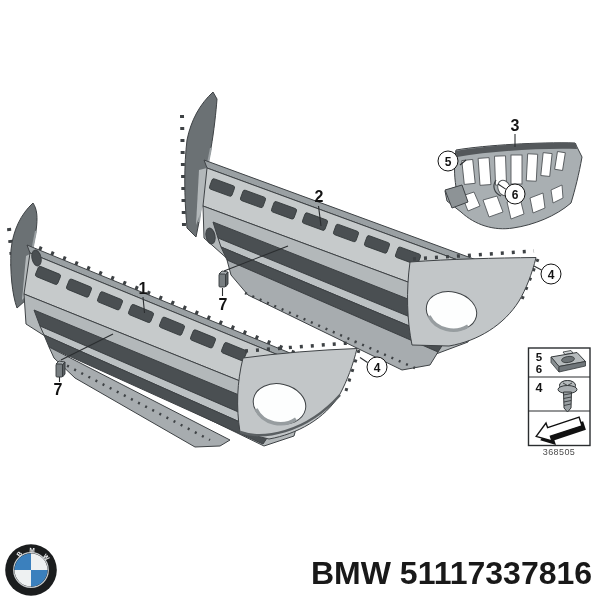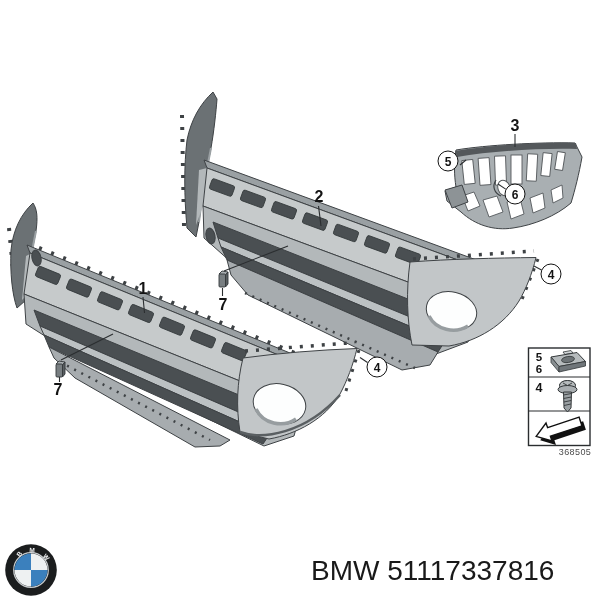--- a/index.html
+++ b/index.html
@@ -38,29 +38,29 @@
     font-size:11.5px;
     color:#131313;
     line-height:1;
   }
   .legend-number{
     position:absolute;
     transform:translate(-50%,-50%);
     font-size:9px;
     color:#4c4c4c;
     letter-spacing:0.4px;
-    margin-left:16px;
   }
   .part-text{
     position:absolute;
     left:311px;top:557px;
-    font-size:28px;
+    font-size:32px;
     color:#191919;
     line-height:1;
     white-space:nowrap;
+    font-weight:bold;
   }
 </style>
 </head>
 <body>
 
 <div class="page">
 
   <svg class="canvas" width="600" height="600" viewBox="0 0 600 600">
 
     <g stroke="#3e4245" stroke-width="1" fill="none">

